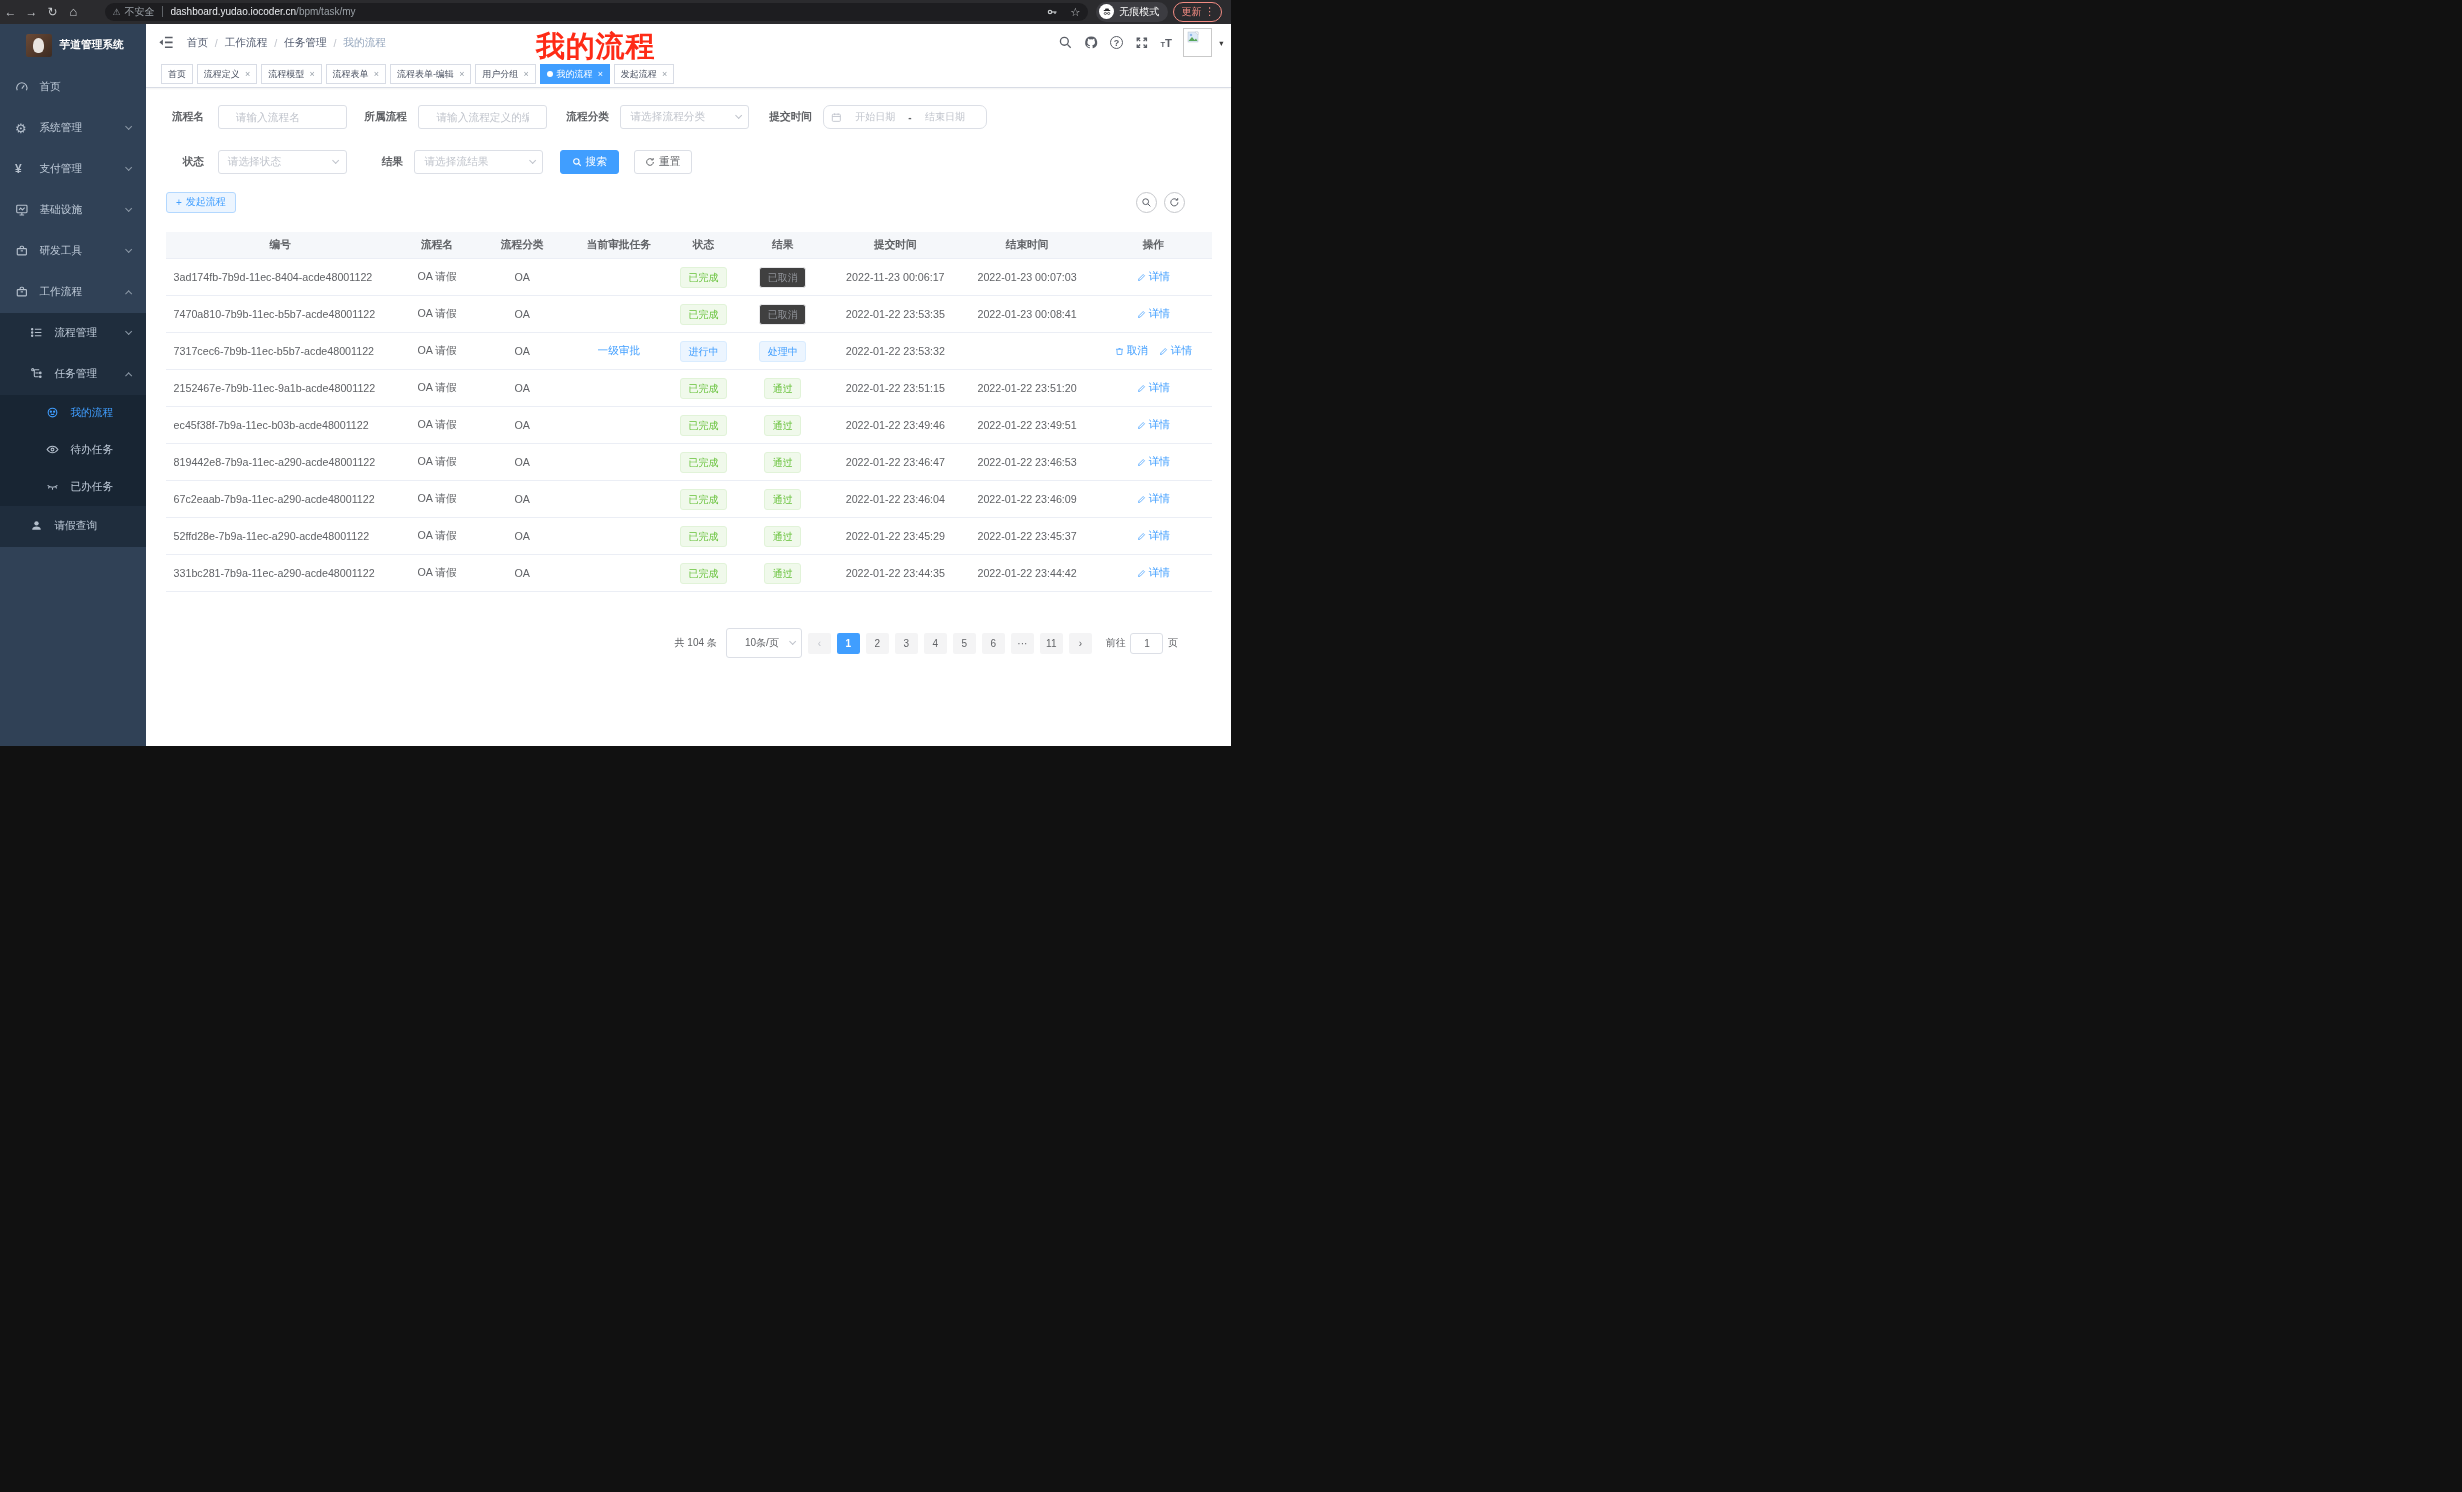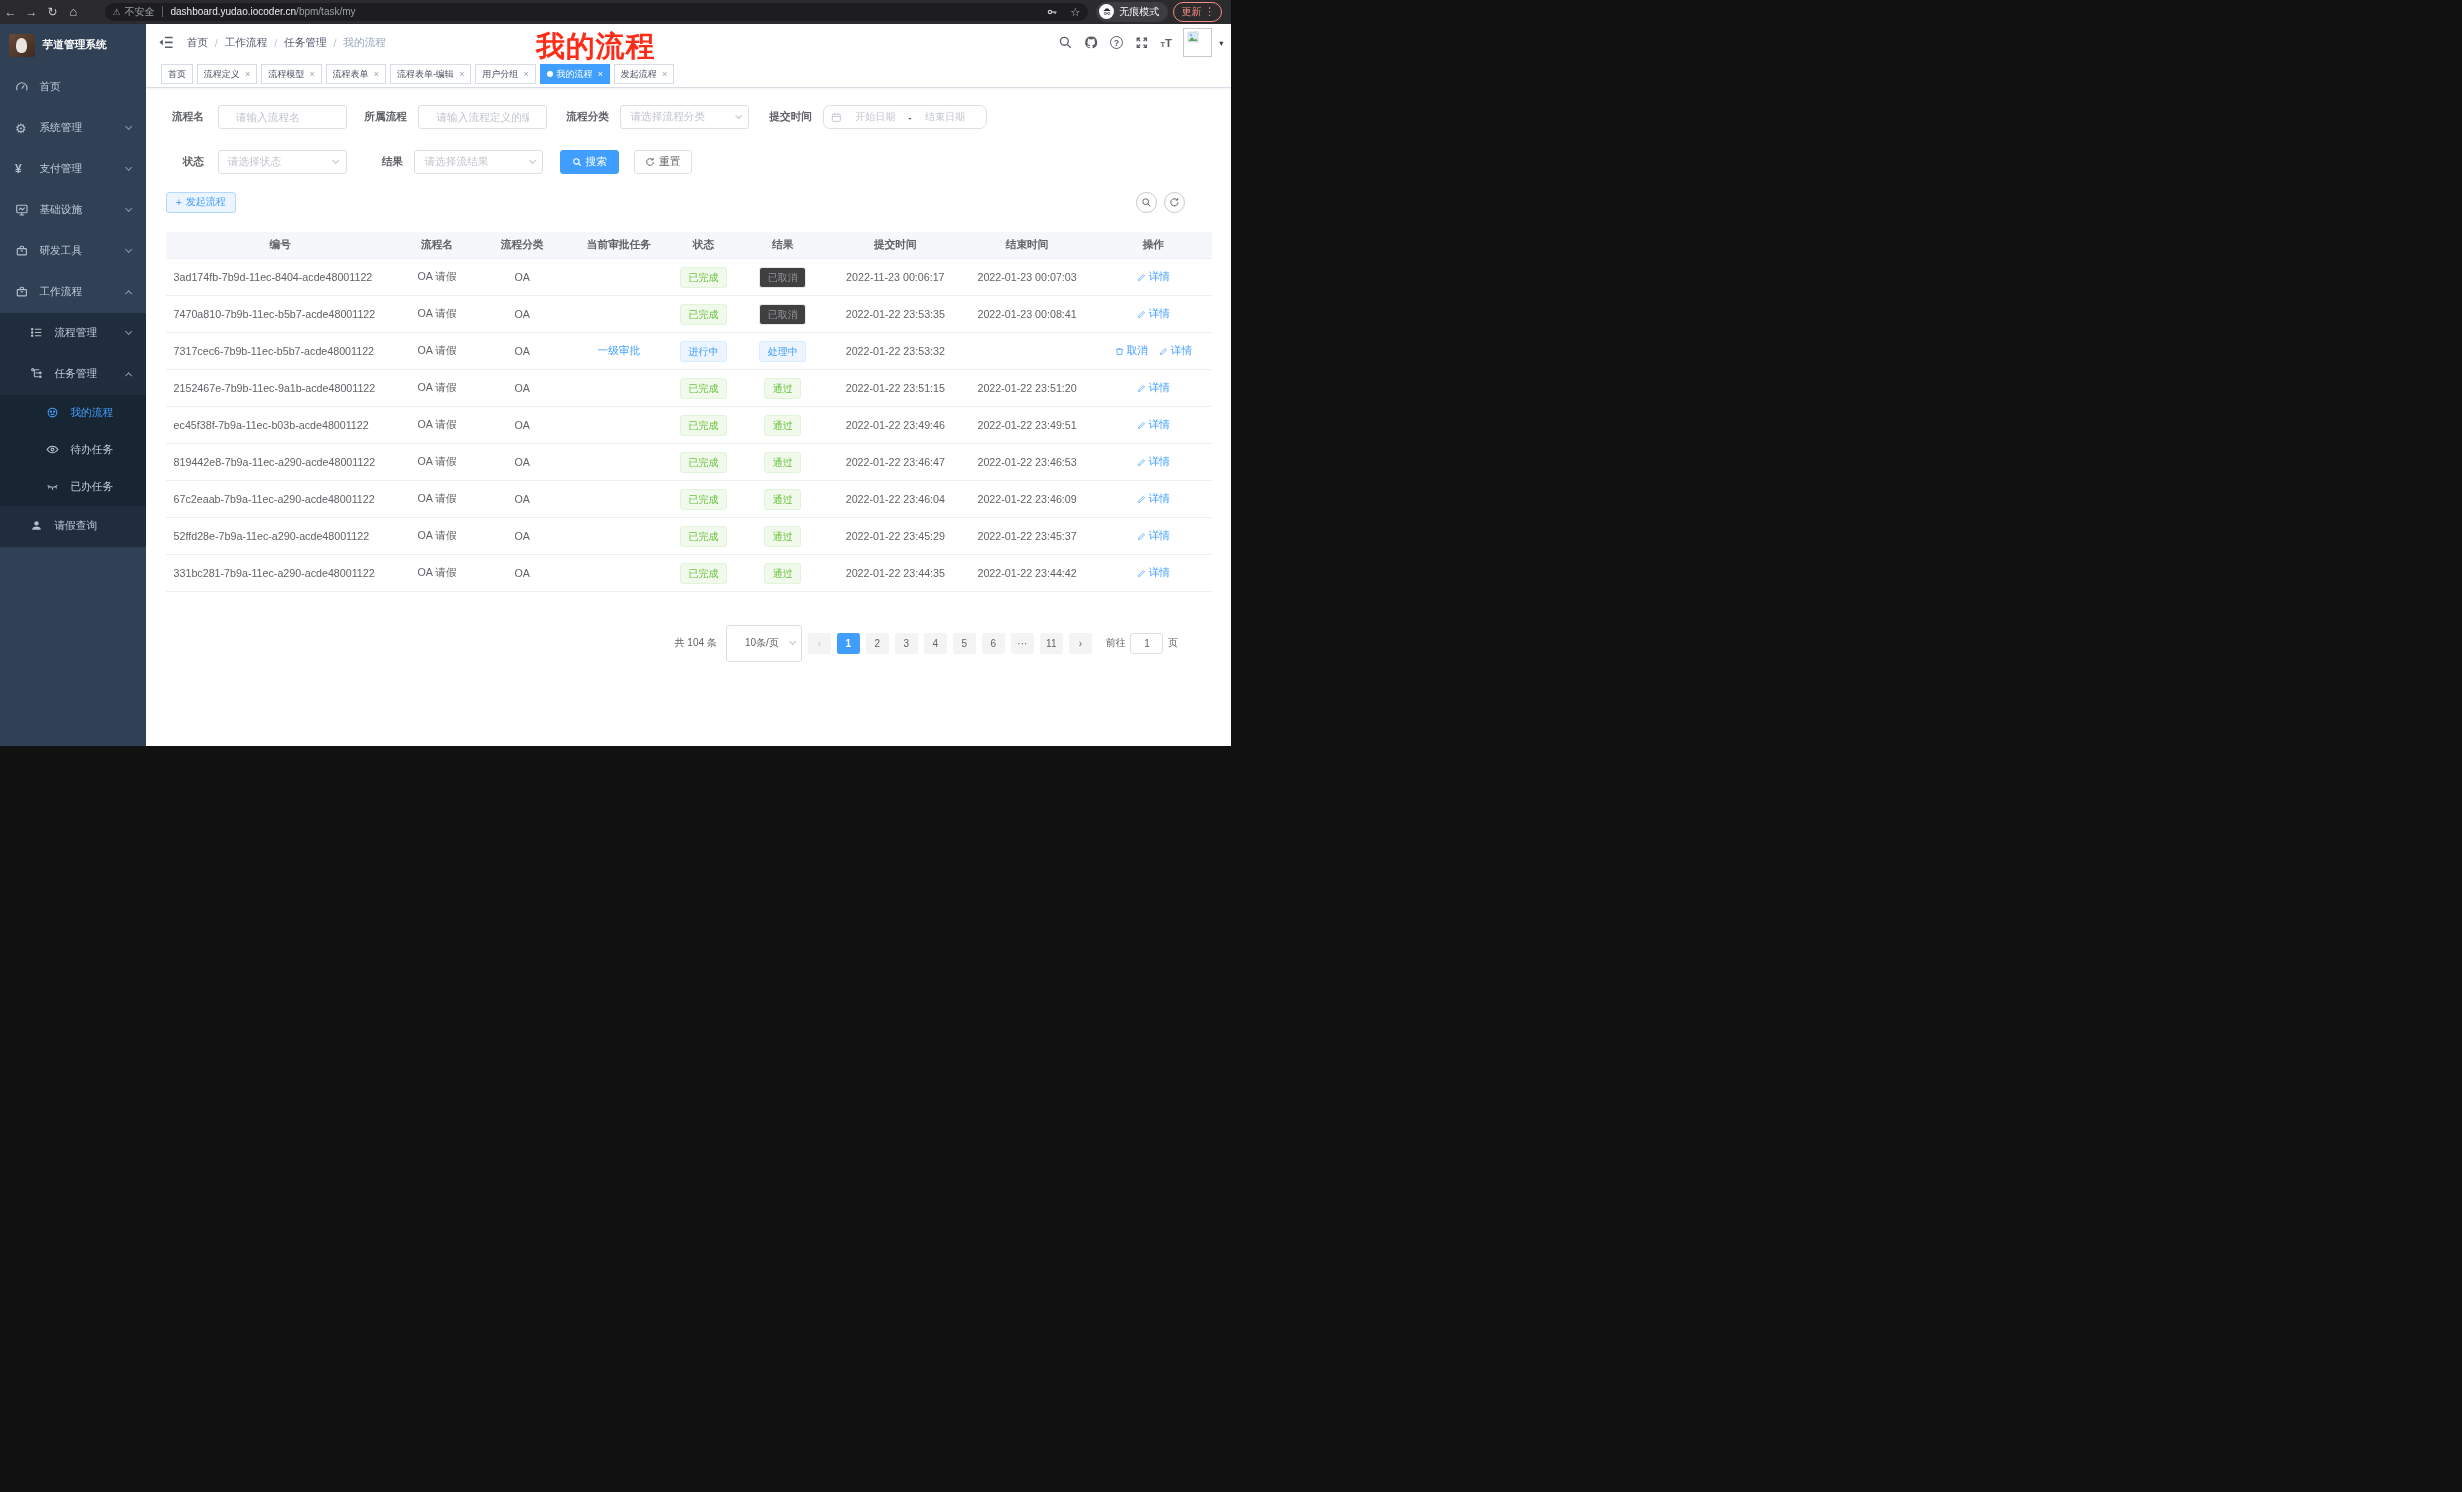--- a/index.html
+++ b/index.html
@@ -16,21 +16,21 @@
   .url-host { color:#e8eaed; }
   .url-path { color:#9aa0a6; }
   .omni-right { margin-left:auto; display:flex; align-items:center; gap:10.7px; color:#c7cacd; }
   .incog { position:absolute; left:1096px; top:1.5px; height:20.5px; background:#3c3c41; border-radius:10.7px; display:flex; align-items:center; gap:5.3px; padding:0 9px 0 3px; color:#fff; font-size:10px; }
   .incog-circle { width:15px; height:15px; border-radius:50%; background:#fff; display:flex; align-items:center; justify-content:center; color:#2b2b2e; }
   .update-pill { position:absolute; left:1173px; top:1.5px; width:49px; height:20.5px; border:1.1px solid #f28b82; border-radius:10.7px; display:flex; align-items:center; justify-content:space-between; padding:0 6px 0 7.6px; color:#f28b82; font-size:10px; cursor:pointer; }
   .kebab { font-size:10.7px; letter-spacing:0; }
 
   
   .sidebar { position:absolute; left:0; top:23.6px; width:146px; height:723px; background:#304156; }
-  .logo-row { height:43px; display:flex; align-items:center; padding-left:9px; gap:7.6px; }
+  .logo-row { height:43px; display:flex; align-items:center; padding-left:26px; gap:7.6px; }
   .logo-img { width:26px; height:23px; border-radius:2.3px; background:linear-gradient(135deg,#6b4a36 0%,#3c2b22 100%); position:relative; overflow:hidden; }
   .logo-img::after { content:""; position:absolute; left:6.8px; top:4.6px; width:11.4px; height:14.5px; border-radius:48% 48% 42% 42%; background:#e8e4e0; }
   .logo-title { color:#fff; font-size:10.7px; font-weight:bold; }
   .menu-item { display:flex; align-items:center; height:41px; color:#bfcbd9; font-size:10.7px; cursor:pointer; position:relative; }
   .menu-item .mi { width:13.7px; height:13.7px; margin-right:10.7px; flex:0 0 auto; color:#b4bfcc; }
   .lvl1 { padding-left:15px; }
   .lvl2 { padding-left:30px; background:#1f2d3d; }
   .lvl3 { padding-left:46px; height:37px; background:#182533; }
   .menu-item.active { color:#409eff; }
   .menu-item.active .mi { color:#409eff; }
@@ -87,21 +87,21 @@
   .etag[data-type="success"] { background:#f0f9eb; border-color:#e1f3d8; color:#67c23a; }
   .etag[data-type="info"]    { background:#404040; border-color:#e9e9eb; color:#909399; }
   .etag[data-type="primary"] { background:#ecf5ff; border-color:#d9ecff; color:#409eff; }
   .etag[data-type="danger"]  { background:#fef0f0; border-color:#fde2e2; color:#f56c6c; }
   .lnk { color:#409eff; cursor:pointer; text-decoration:none; display:inline-flex; align-items:center; gap:3px; }
   .acts { display:inline-flex; gap:10.7px; }
 
   
   .pager { position:absolute; right:53px; top:545px; height:21px; display:flex; align-items:center; gap:6px; font-size:10px; color:#606266; }
   .pg-total { margin-right:3px; font-size:10px; }
-  .pg-size { width:76px; height:37px; border:0.8px solid #dcdfe6; border-radius:3px; display:flex; align-items:center; padding:0 6px 0 7.6px; color:#606266; font-size:10px; cursor:pointer; }
+  .pg-size { width:76px; height:30px; border:0.8px solid #dcdfe6; border-radius:3px; display:flex; align-items:center; padding:0 6px 0 7.6px; color:#606266; font-size:10px; cursor:pointer; }
   .pg-size .ph { flex:1; text-align:center; }
   .pg-btn { min-width:23px; height:21px; border-radius:2.3px; background:#f4f4f5; display:flex; align-items:center; justify-content:center; padding:0 3px; cursor:pointer; font-size:10px; color:#606266; }
   .pg-btn.disabled { color:#c0c4cc; }
   .pg-btn.active { background:#409eff; color:#fff; font-weight:bold; }
   .pg-jump { display:flex; align-items:center; gap:4.6px; margin-left:8px; }
   .pg-input { width:33px; height:21px; border:0.8px solid #dcdfe6; border-radius:3px; text-align:center; font-size:10px; color:#606266; font-family:"Liberation Sans",sans-serif; }
 
   .annotation { position:absolute; left:536px; top:27px; font-size:29px; font-weight:bold; color:#fe2b16; letter-spacing:0.8px; z-index:5; }
   svg { display:block; }
 </style>

